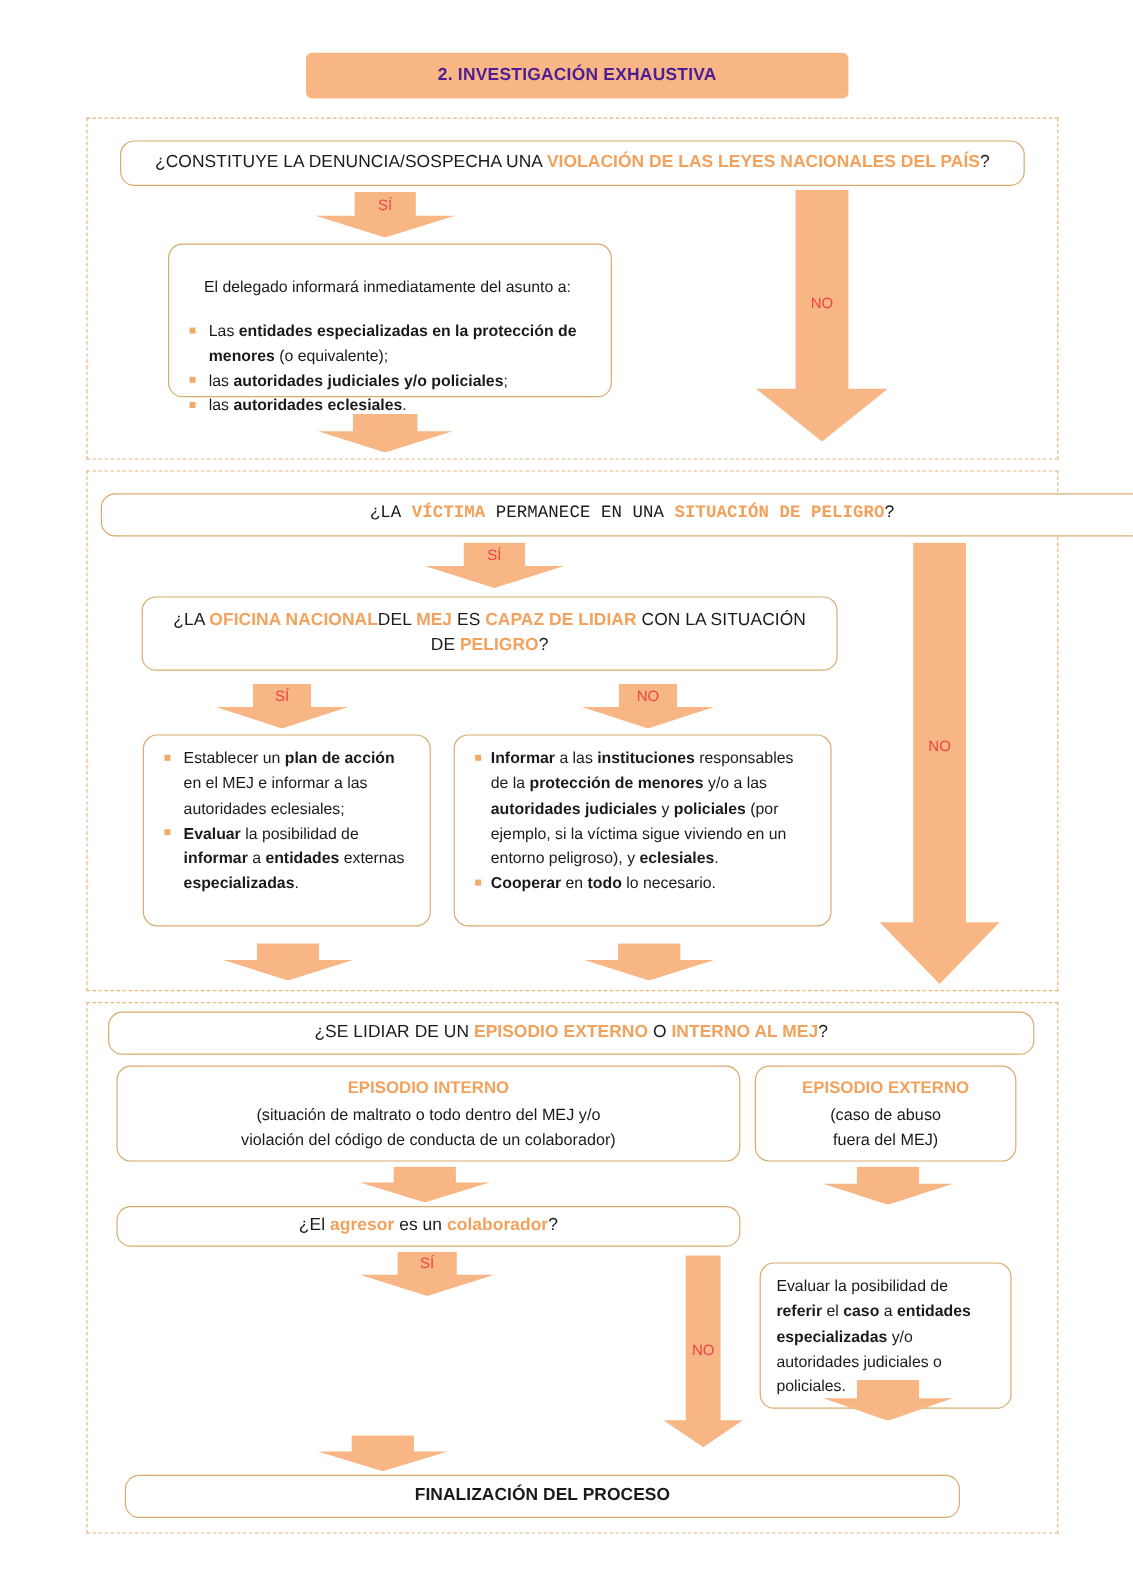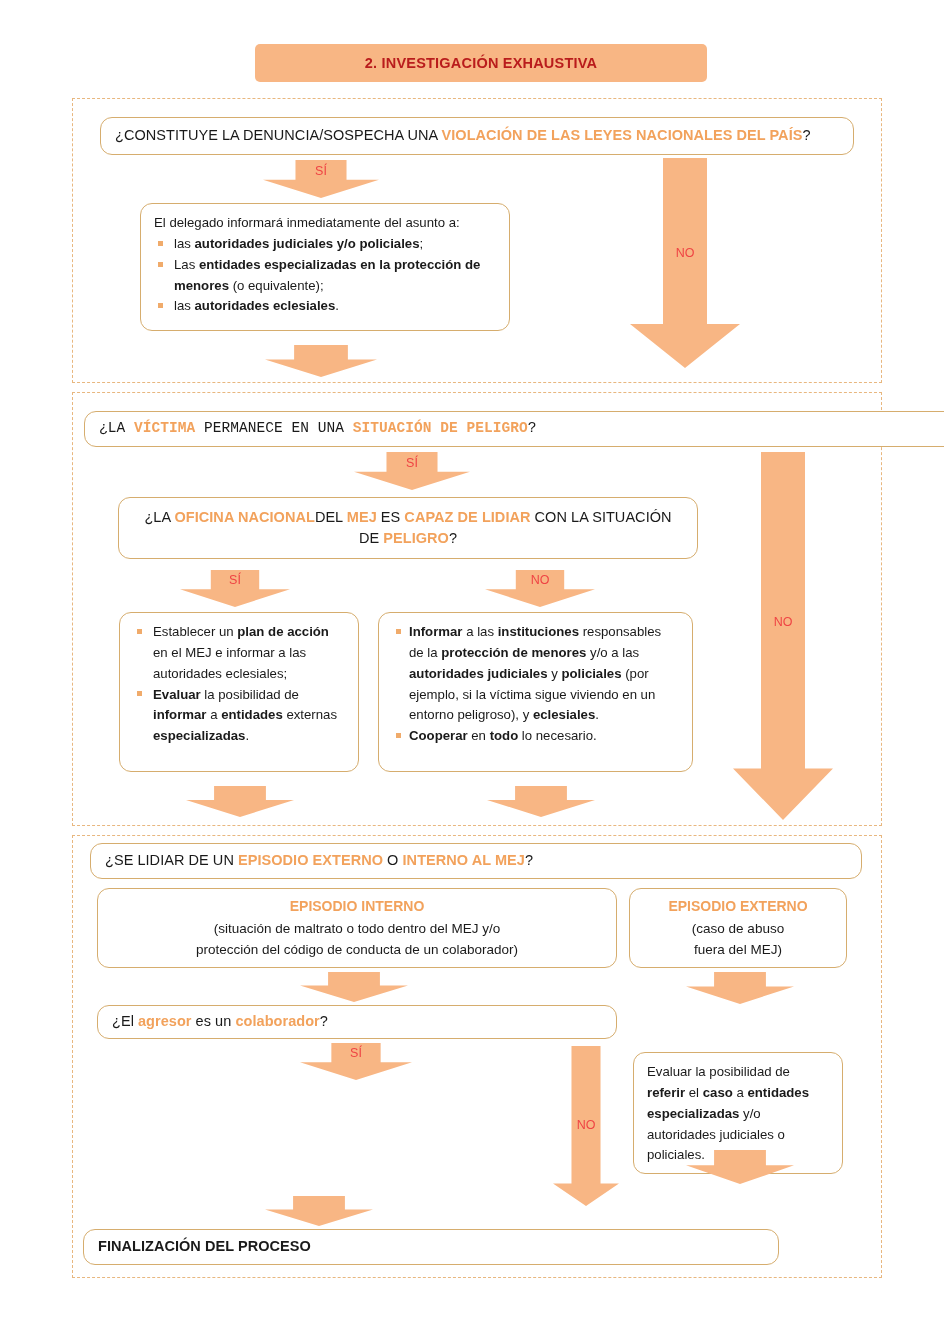--- a/index.html
+++ b/index.html
@@ -9,45 +9,45 @@
     color:#1a1a1a;-webkit-font-smoothing:antialiased;
     position:relative;overflow:hidden;
   }
   .page{position:absolute;left:0;top:0;width:944px;height:1325px;}
 
   
   .title-banner{
     position:absolute;left:255px;top:44px;width:452px;height:38px;
     background:#f8b684;border-radius:5px;
     display:flex;align-items:center;justify-content:center;
-    font-weight:bold;font-size:14.5px;letter-spacing:.2px;color:#b91c1c;
+    font-weight:bold;font-size:14.5px;letter-spacing:.2px;color:#4c1d95;
   }
 
   
   .section{
     position:absolute;border:1.4px dashed #e8b77f;background:transparent;
     box-sizing:border-box;
   }
   #section-1{left:72px;top:98px;width:810px;height:285px;}
   #section-2{left:72px;top:392px;width:810px;height:434px;}
   #section-3{left:72px;top:835px;width:810px;height:443px;}
 
   
   .box{
     position:absolute;box-sizing:border-box;
     border:1.4px solid #d6ad6e;border-radius:12px;background:#ffffff;
   }
   .qbox{
-    display:flex;align-items:center;
+    display:flex;align-items:center;justify-content:center;
     text-align:center;font-size:14.5px;line-height:1.45;
     padding:4px 14px;letter-spacing:.05px;
   }
   .hl{color:#f2a25c;font-weight:bold;}
   .cbox{padding:9px 13px 9px 13px;font-size:13.2px;line-height:1.58;}
-  .cbox p{margin:0;}
+  .cbox p{margin:16px;}
   ul.bullets{list-style:none;margin:0;padding:0;}
   ul.bullets>li{
     position:relative;padding-left:20px;margin:0 0 0 0;
   }
   ul.bullets>li::before{
     content:"";position:absolute;left:4px;top:.52em;
     width:5px;height:5px;background:#f0ab6b;
   }
   ul.bullets.tight>li{padding-left:17px;}
   b{font-weight:bold;}
@@ -90,22 +90,22 @@
   </div>
 
   <div class="arrow a-tall" style="left:630px;top:158px;width:110px;height:210px;">
     <div class="shape"></div>
     <div class="lbl" style="top:88px;">NO</div>
   </div>
 
   <div class="box cbox" style="left:140px;top:203px;width:370px;height:128px;">
     <p>El delegado informará inmediatamente del asunto a:</p>
     <ul class="bullets">
+      <li>Las <b>entidades especializadas en la protección de menores</b> (o equivalente);</li>
       <li>las <b>autoridades judiciales y/o policiales</b>;</li>
-      <li>Las <b>entidades especializadas en la protección de menores</b> (o equivalente);</li>
       <li>las <b>autoridades eclesiales</b>.</li>
     </ul>
   </div>
 
   <div class="arrow a-stub" style="left:265px;top:345px;width:112px;height:32px;">
     <div class="shape"></div>
   </div>
 
   <div class="section" id="section-2"></div>
 
@@ -166,21 +166,21 @@
 
   <div class="box qbox" style="left:90px;top:843px;width:772px;height:36px;">
     <span>
       <span>¿SE LIDIAR DE UN </span><span class="hl">EPISODIO EXTERNO</span><span> O </span><span class="hl">INTERNO AL MEJ</span><span>?</span>
     </span>
   </div>
 
   <div class="box" style="left:97px;top:888px;width:520px;height:80px;display:flex;flex-direction:column;align-items:center;justify-content:center;text-align:center;font-size:13.5px;line-height:1.6;">
     <div class="hl" style="font-size:14px;">EPISODIO INTERNO</div>
     <div>(situación de maltrato o todo dentro del MEJ y/o</div>
-    <div>protección del código de conducta de un colaborador)</div>
+    <div>violación del código de conducta de un colaborador)</div>
   </div>
 
   <div class="box" style="left:629px;top:888px;width:218px;height:80px;display:flex;flex-direction:column;align-items:center;justify-content:center;text-align:center;font-size:13.5px;line-height:1.6;">
     <div class="hl" style="font-size:14px;">EPISODIO EXTERNO</div>
     <div>(caso de abuso</div>
     <div>fuera del MEJ)</div>
   </div>
 
   <div class="arrow a-stub" style="left:300px;top:972px;width:108px;height:30px;">
     <div class="shape"></div>
@@ -212,17 +212,17 @@
 
 
   <div class="arrow a-stub" style="left:265px;top:1196px;width:108px;height:30px;">
     <div class="shape"></div>
   </div>
 
   <div class="arrow a-stub" style="left:686px;top:1150px;width:108px;height:34px;">
     <div class="shape"></div>
   </div>
 
-  <div class="box qbox" style="left:83px;top:1229px;width:696px;height:36px;font-weight:bold;">
+  <div class="box qbox" style="left:104px;top:1229px;width:696px;height:36px;font-weight:bold;">
     <span>FINALIZACIÓN DEL PROCESO</span>
   </div>
 
 </div>
 
 </body></html>

